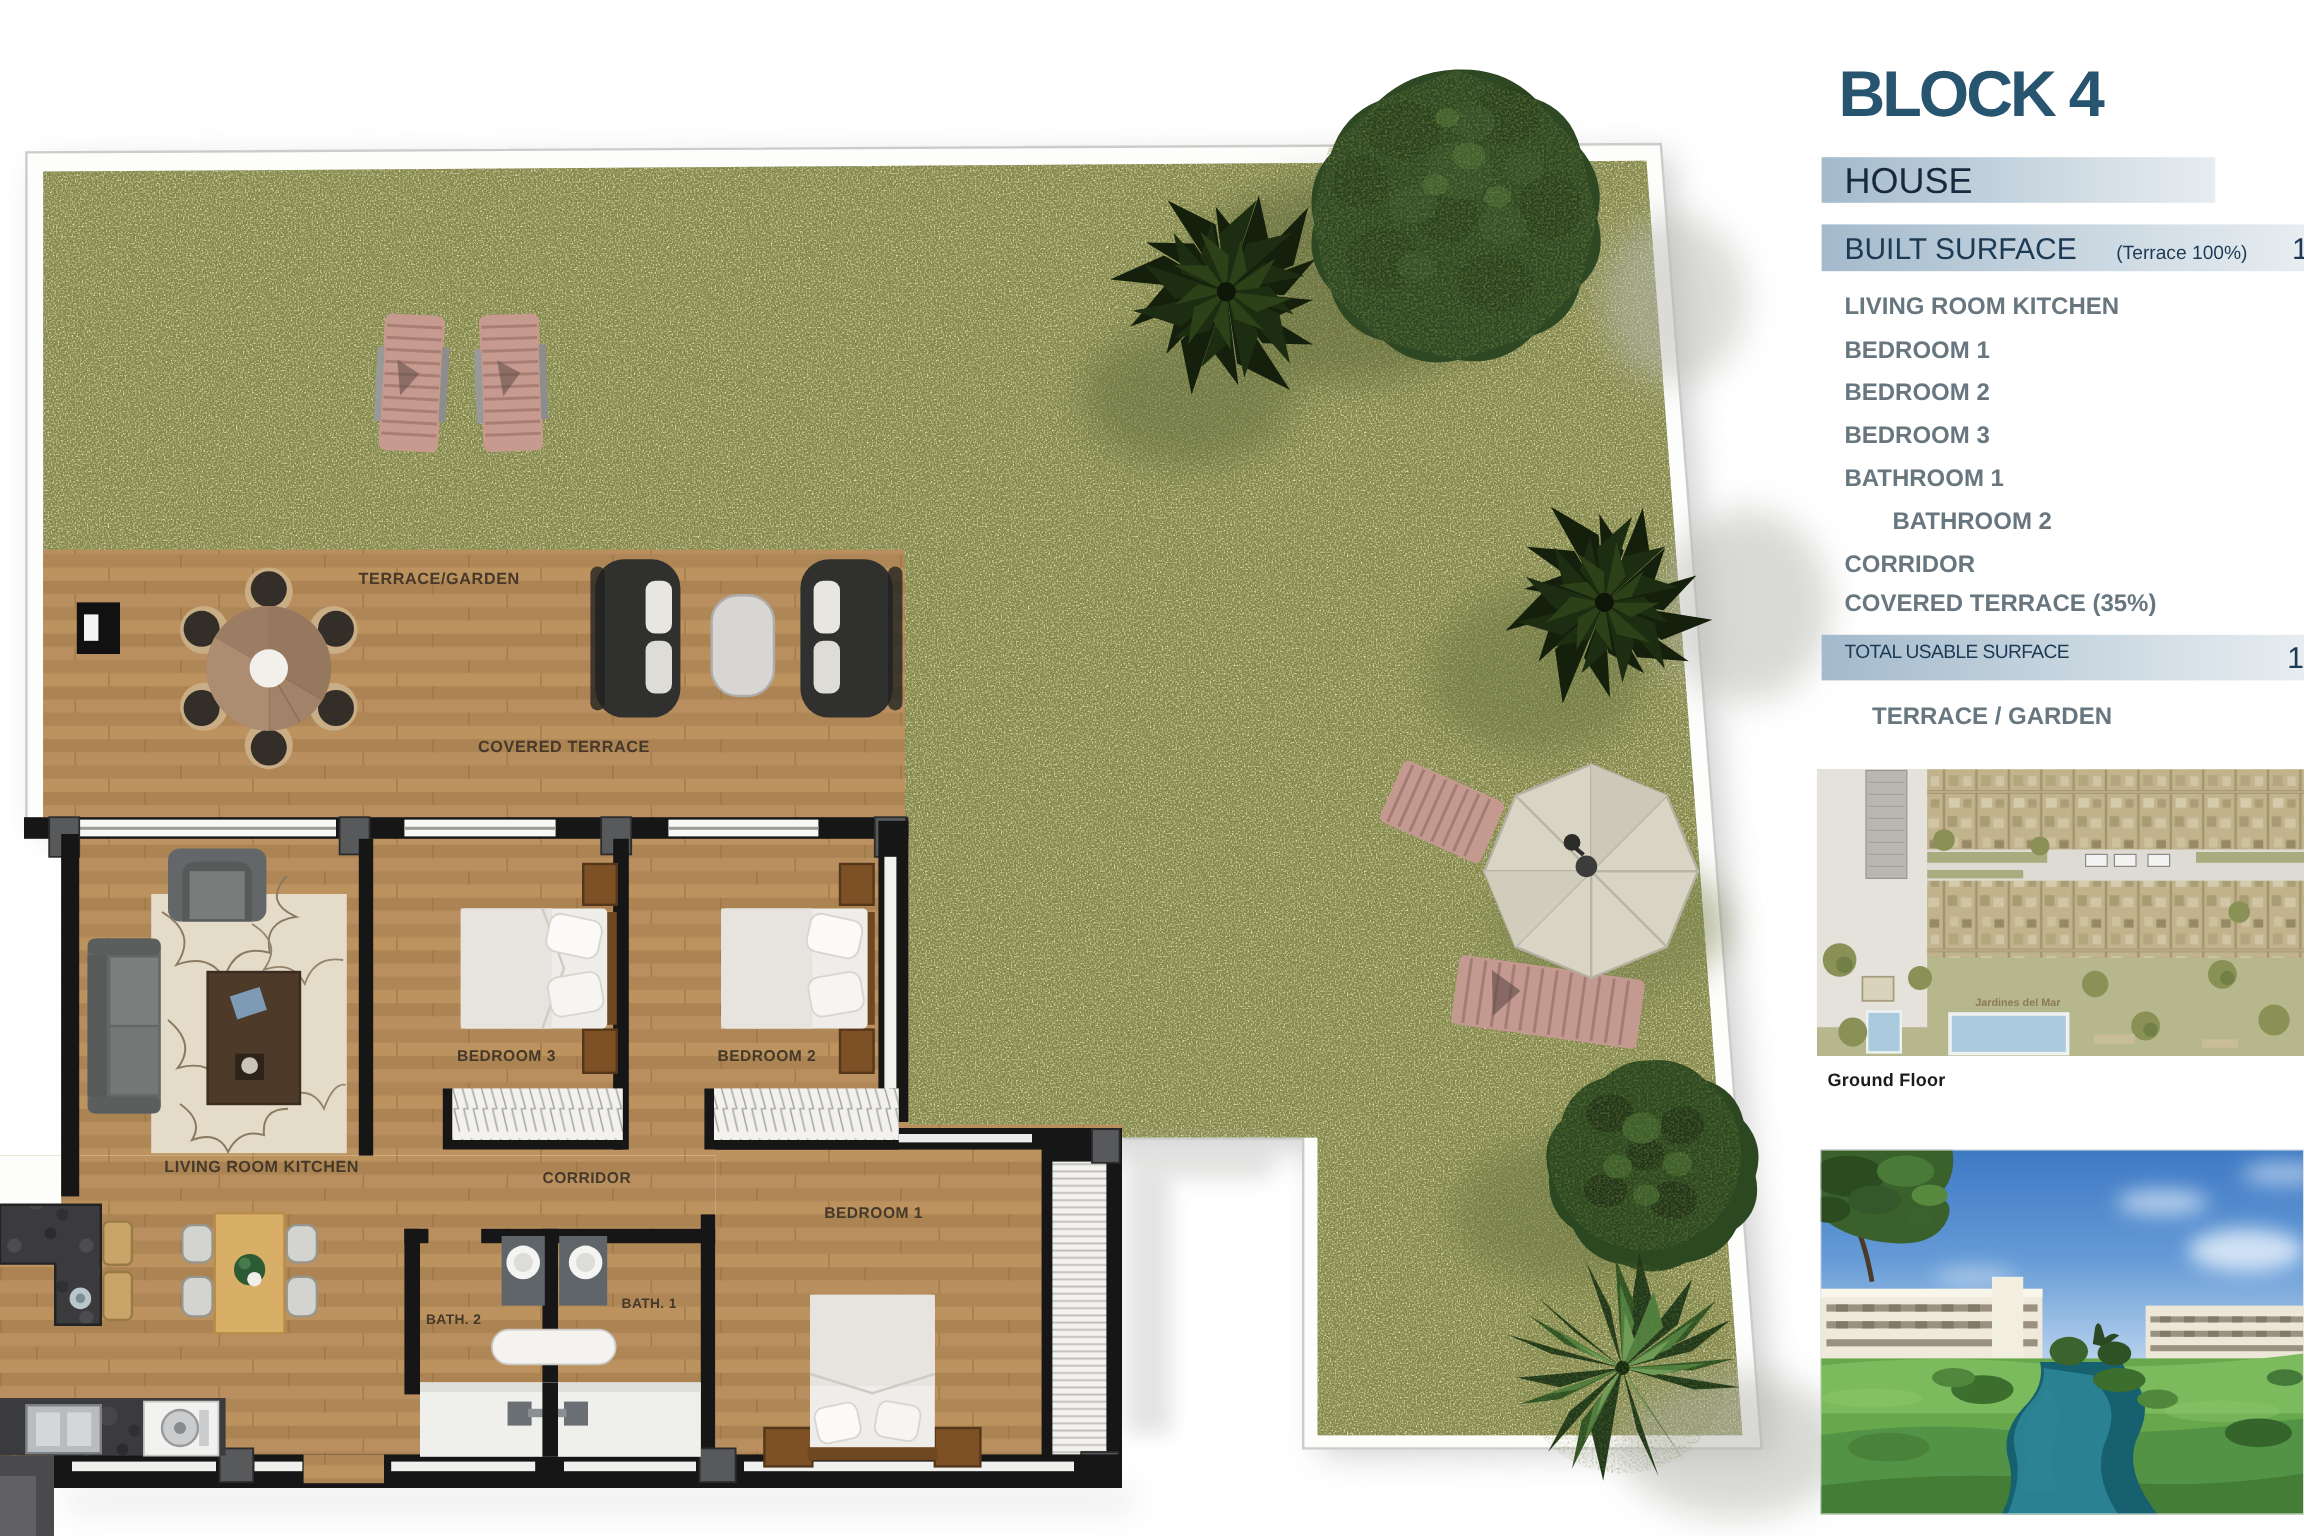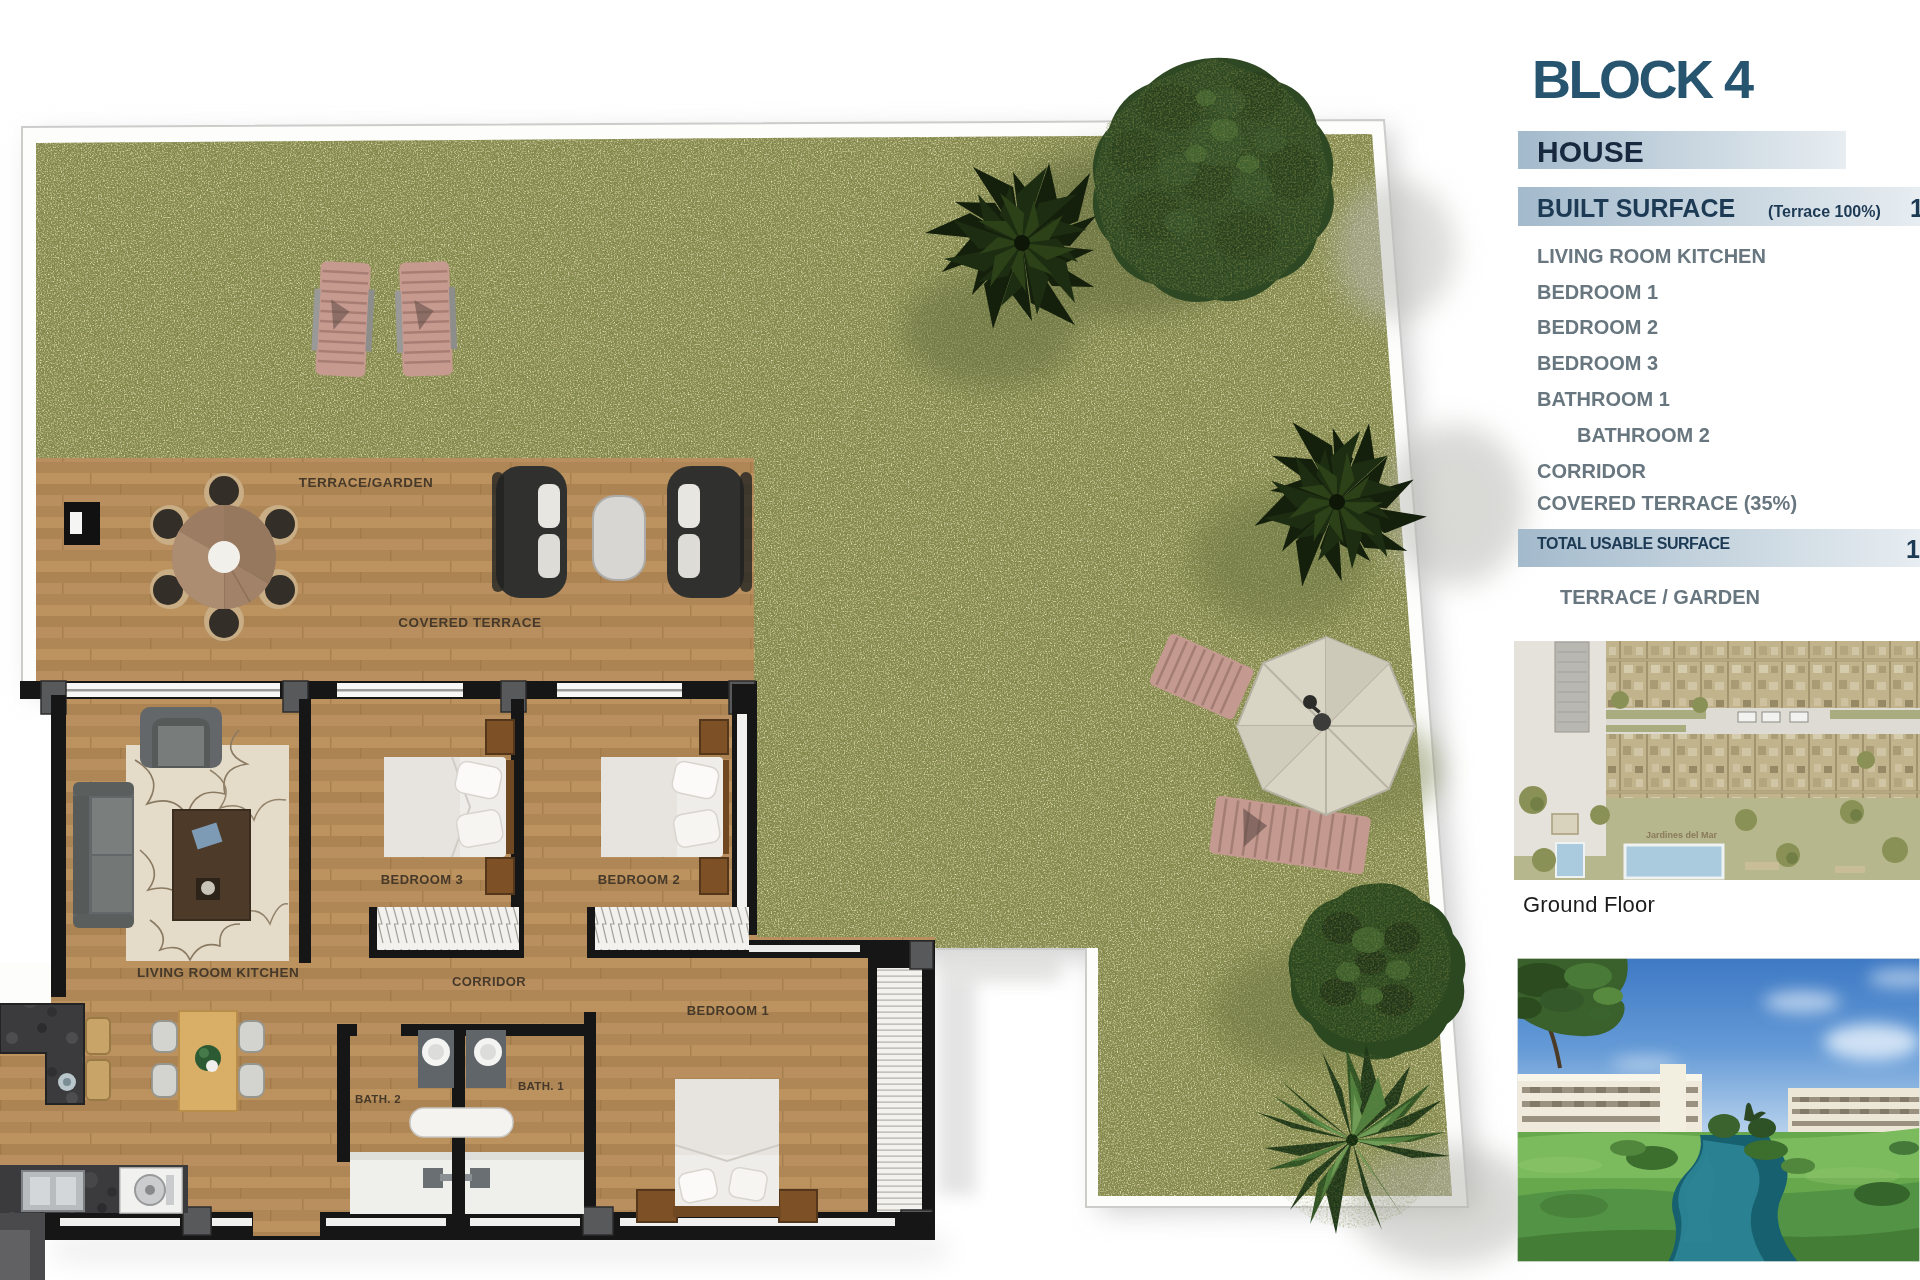--- a/index.html
+++ b/index.html
@@ -1,20 +1,20 @@
 <!DOCTYPE html>
 <html><head>
 <meta charset="utf-8">
 <style>
   html,body{margin:0;padding:0;background:#ffffff;width:1920px;height:1280px;overflow:hidden;
     font-family:"Liberation Sans", sans-serif;}
   #page{position:relative;width:1920px;height:1280px;background:#ffffff;}
   .abs{position:absolute;}
   .band{background:linear-gradient(90deg,#a3bacc 0%,#c3d2dd 45%,#e7edf1 100%);}
-  .bandtext{color:#1d3a55;font-weight:bold;}
+  .bandtext{color:#1d3a55;font-weight:normal;}
   .listitem{color:#68777f;font-weight:bold;font-size:20px;letter-spacing:0px;white-space:nowrap;}
 </style>
 </head>
 <body>
 <div id="page">
 
 <svg class="abs" style="left:0;top:0" width="1920" height="1280" viewBox="0 0 1920 1280" xmlns="http://www.w3.org/2000/svg">
 <defs>
   <filter id="noiseg" x="0" y="0" width="100%" height="100%">
     <feTurbulence type="fractalNoise" baseFrequency="0.55" numOctaves="2" seed="11" result="t"></feTurbulence>
@@ -880,14 +880,14 @@
 <div class="abs listitem" style="left:1537px;top:424px;margin-left:40px;">BATHROOM 2</div>
 <div class="abs listitem" style="left:1537px;top:460px;">CORRIDOR</div>
 <div class="abs listitem" style="left:1537px;top:492px;">COVERED TERRACE (35%)</div>
 
 <div class="abs band" style="left:1518px;top:529px;width:402px;height:38px;"></div>
 <div class="abs bandtext" style="left:1537px;top:535px;font-size:16px;letter-spacing:-0.5px;">TOTAL USABLE SURFACE</div>
 <div class="abs bandtext" style="left:1906px;top:535px;font-size:25px;">1</div>
 
 <div class="abs listitem" style="left:1537px;top:586px;margin-left:23px;">TERRACE / GARDEN</div>
 
-<div class="abs" style="left:1523px;top:892px;font-size:22px;color:#1c1c1c;font-weight:400;letter-spacing:0.2px;">Ground Floor</div>
+<div class="abs" style="left:1523px;top:892px;font-size:15px;color:#1c1c1c;font-weight:700;letter-spacing:0.2px;">Ground Floor</div>
 </div>
 
 </body></html>

